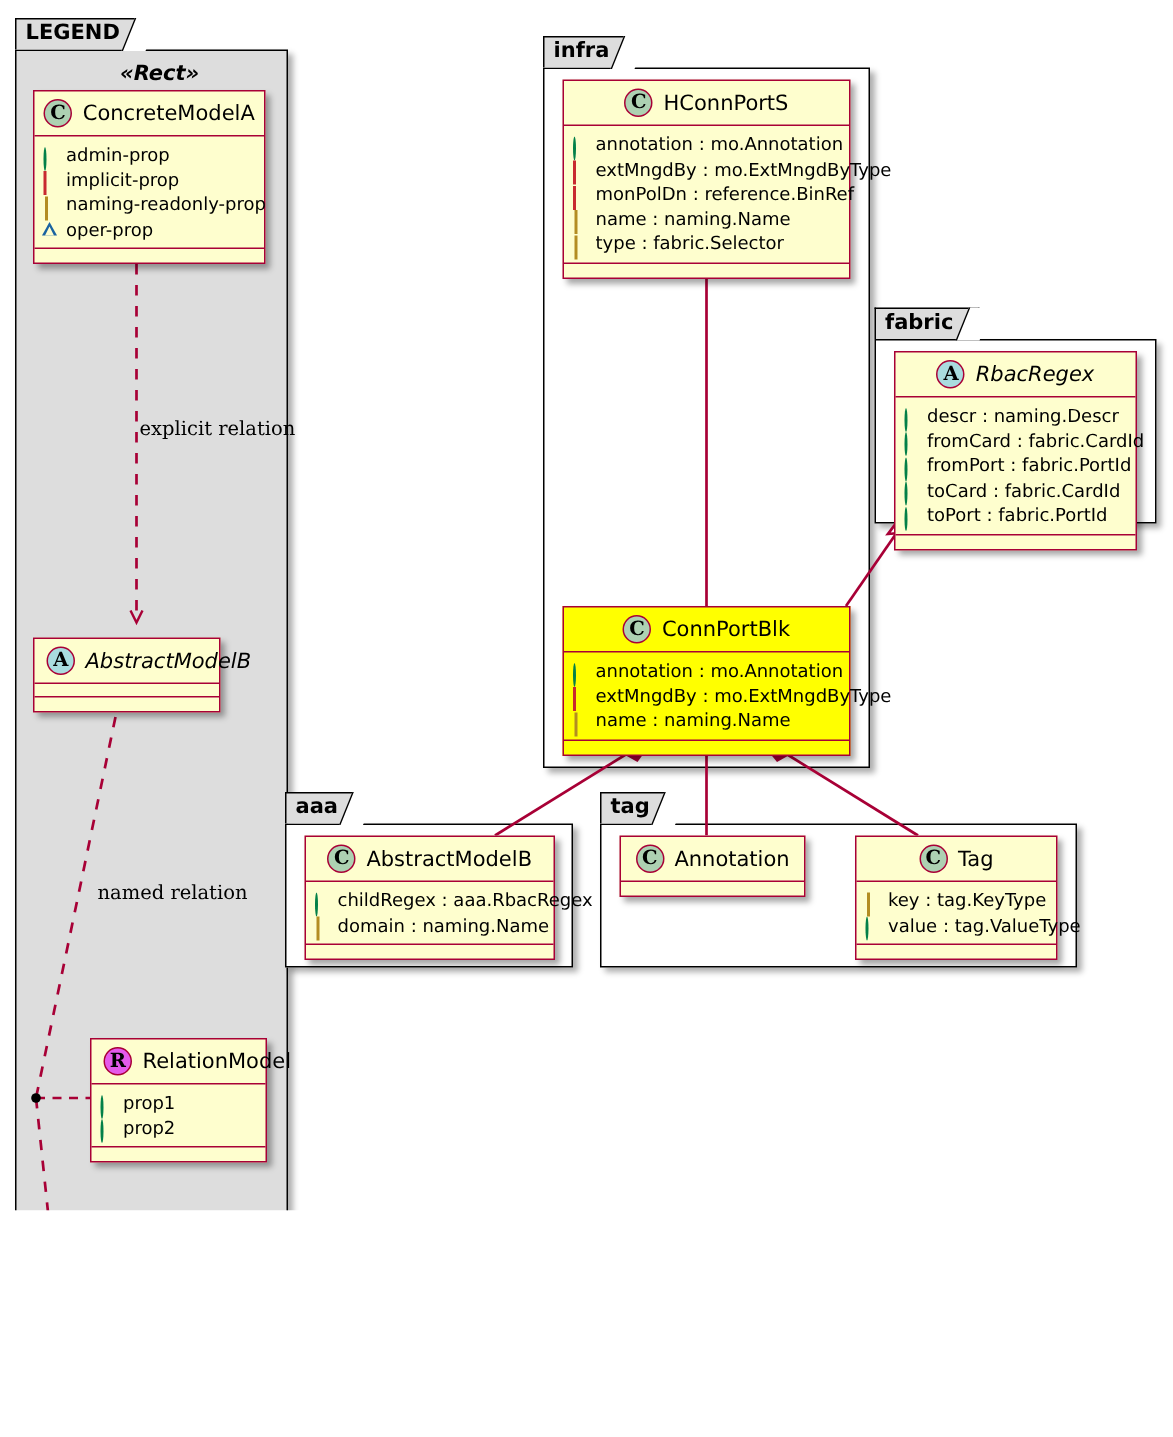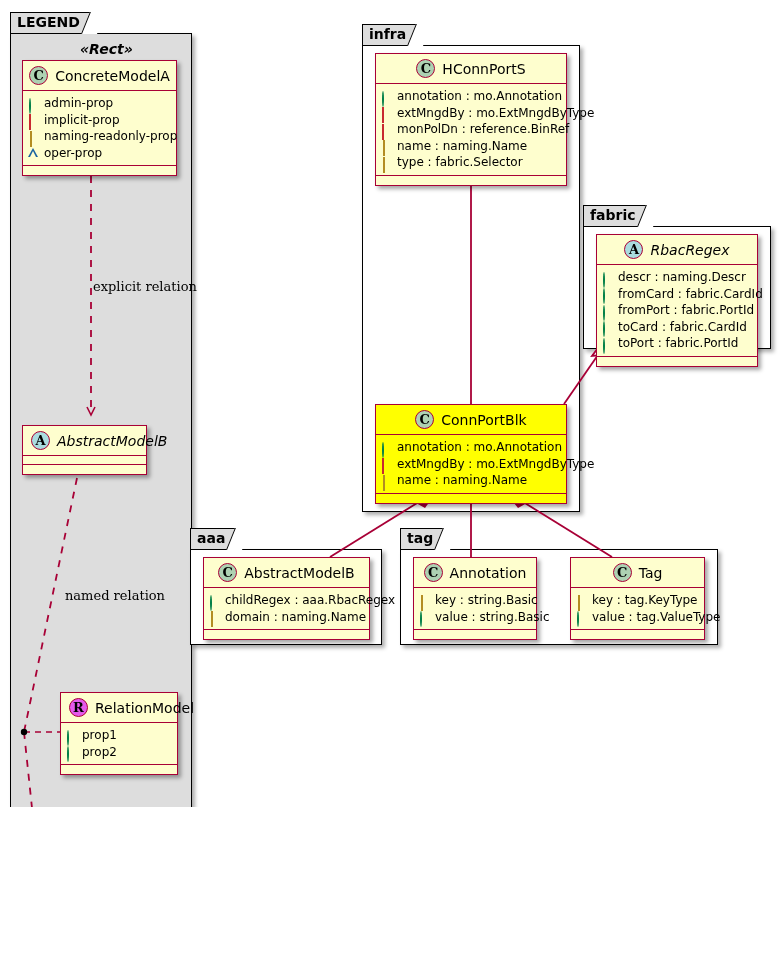--- a/index.html
+++ b/index.html
@@ -386,30 +386,20 @@
   <div class="pkg" style="left:400px; top:528px; width:318px; height:117px;">
     <div class="pkg-tab">tag</div>
     <div class="pkg-body" style="top:21px; width:318px; height:96px;"></div>
   </div>
 
   <div class="cls" style="left:413px; top:557px; width:124px;">
     <div class="cls-header">
       <span class="badge badge-C">C</span>
       <span class="cls-title">Annotation</span>
     </div>
-    <div class="cls-attrs">
-      <div class="attr">
-        <span class="vis"><span class="vis-diamond"></span></span>
-        <span class="attr-label">key : string.Basic</span>
-      </div>
-      <div class="attr">
-        <span class="vis"><span class="vis-circle"></span></span>
-        <span class="attr-label">value : string.Basic</span>
-      </div>
-    </div>
     <div class="cls-methods"></div>
   </div>
 
   <div class="cls" style="left:570px; top:557px; width:135px;">
     <div class="cls-header">
       <span class="badge badge-C">C</span>
       <span class="cls-title">Tag</span>
     </div>
     <div class="cls-attrs">
       <div class="attr">

